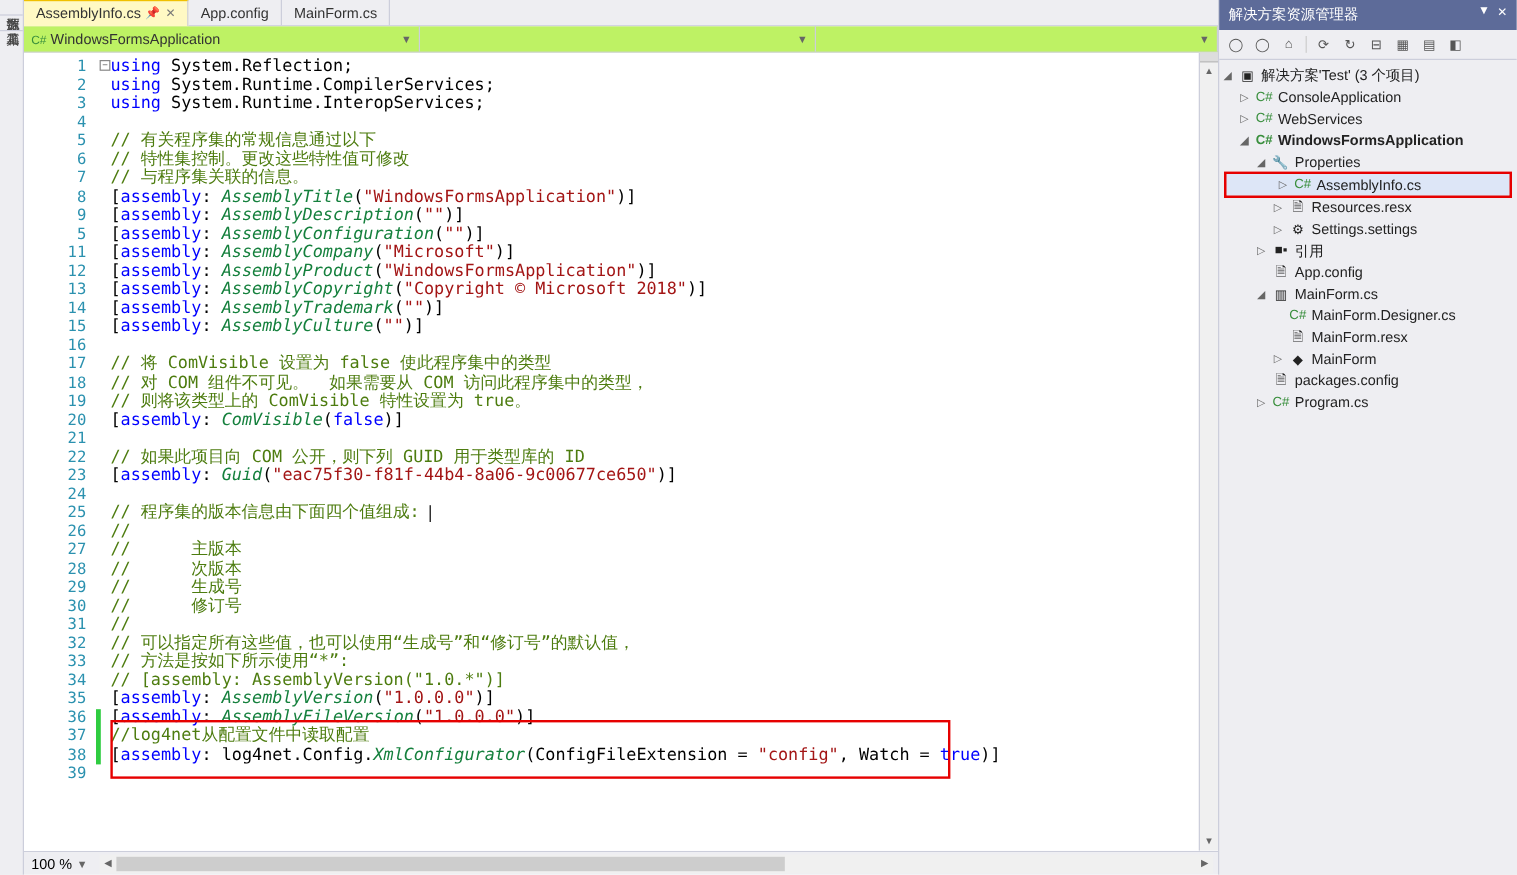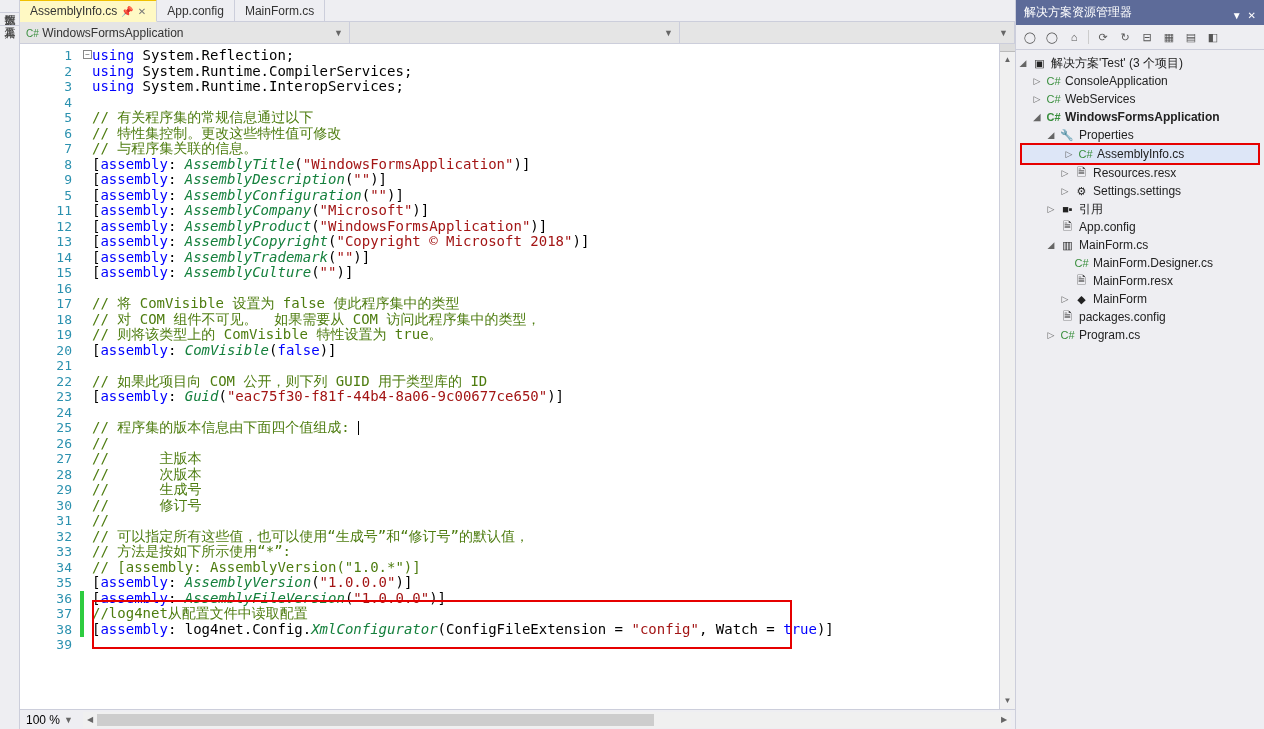--- a/index.html
+++ b/index.html
@@ -9,21 +9,21 @@
   
   .side-tabs { width: 20px; background: #eeeef2; display: flex; flex-direction: column; border-right: 1px solid #cccedb; }
   .side-tab { writing-mode: vertical-rl; padding: 6px 2px; color: #444; cursor: pointer; border-bottom: 1px solid #cccedb; font-size: 11px; }
 
   
   .editor-col { flex: 1 1 auto; display: flex; flex-direction: column; min-width: 0; background: #fff; }
   .tabs { display: flex; height: 22px; background: #eeeef2; border-bottom: 1px solid #cccedb; }
   .tab { display: flex; align-items: center; gap: 4px; padding: 0 10px; border-right: 1px solid #cccedb; color: #333; cursor: pointer; }
   .tab.active { background: #fff9c4; border-top: 2px solid #f0c000; padding-top: 0; margin-top: -1px; height: 23px; border-bottom: 1px solid #fff9c4; }
   .tab .pin, .tab .close { font-size: 10px; color: #777; }
-  .dropdown-row { display: flex; height: 22px; border-bottom: 1px solid #cccedb; background: #e5e5e5; }
+  .dropdown-row { display: flex; height: 22px; border-bottom: 1px solid #cccedb; background: #bef264; }
   .dropdown { display: flex; align-items: center; justify-content: space-between; padding: 0 6px; border-right: 1px solid #cccedb; gap: 6px; color: #333; width: 330px; cursor: pointer; white-space: nowrap; overflow: hidden; }
   .dropdown .ico { font-size: 10px; }
   .chev { color: #666; font-size: 9px; }
 
   .code-area { flex: 1; display: flex; position: relative; background: #fff; overflow: hidden; }
   .gutter { width: 60px; text-align: right; padding-right: 8px; color: #2b91af; font-family: Consolas, monospace; font-size: 13px; line-height: 15.5px; padding-top: 4px; user-select: none; background: #fff; }
   .marker-col { width: 12px; background: #fff; position: relative; }
   .outline-toggle { position: absolute; left: 3px; width: 9px; height: 9px; border: 1px solid #888; font-size: 8px; line-height: 7px; text-align: center; color: #555; }
   .green-bar { position: absolute; left: 0; width: 4px; background: #2ecc40; }
   .code { flex: 1; font-family: Consolas, monospace; font-size: 14px; line-height: 15.5px; padding-top: 4px; white-space: pre; color: #000; position: relative; }
@@ -42,21 +42,21 @@
   .scroll-v .split { height: 8px; background: #ddd; border-bottom: 1px solid #bbb; }
 
   .status-row { height: 20px; display: flex; align-items: center; border-top: 1px solid #cccedb; background: #eeeef2; }
   .zoom { display: flex; align-items: center; padding: 0 6px; gap: 4px; }
   .hscroll { flex: 1; height: 16px; background: #f0f0f0; margin: 0 4px; position: relative; }
   .hscroll .thumb { position: absolute; left: 14px; top: 2px; height: 12px; width: 60%; background: #cdcdcd; }
   .hscroll .arr { position: absolute; top: 0; width: 14px; height: 16px; text-align: center; font-size: 8px; line-height: 16px; color: #666; }
 
   
   .sx { width: 249px; background: #eeeef2; display: flex; flex-direction: column; border-left: 1px solid #cccedb; }
-  .sx-title { background: #5d6b99; color: #fff; padding: 4px 8px; font-size: 12px; display: flex; justify-content: space-between; align-items: flex-end; }
+  .sx-title { background: #5d6b99; color: #fff; padding: 4px 8px; font-size: 12px; display: flex; justify-content: space-between; align-items: flex-start; }
   .sx-title .tb { display: flex; gap: 6px; font-size: 10px; }
   .sx-toolbar { display: flex; gap: 6px; padding: 4px 6px; border-bottom: 1px solid #cccedb; background: #eeeef2; flex-wrap: nowrap; align-items: center; }
   .sx-toolbar .ic { width: 16px; height: 16px; display: flex; align-items: center; justify-content: center; font-size: 11px; color: #555; }
   .sx-toolbar .sep { width: 1px; height: 14px; background: #ccc; }
   .sx-search { margin: 4px 6px; }
   .sx-search input { width: 100%; border: 1px solid #cccedb; padding: 2px 4px; font-size: 11px; color: #888; }
   .tree { flex: 1; overflow: auto; padding: 4px 2px; color: #222; }
   .tn { display: flex; align-items: center; height: 18px; gap: 4px; padding-right: 4px; white-space: nowrap; }
   .tn .exp { width: 10px; text-align: center; color: #666; font-size: 9px; }
   .tn .ic { width: 15px; text-align: center; font-size: 11px; }

